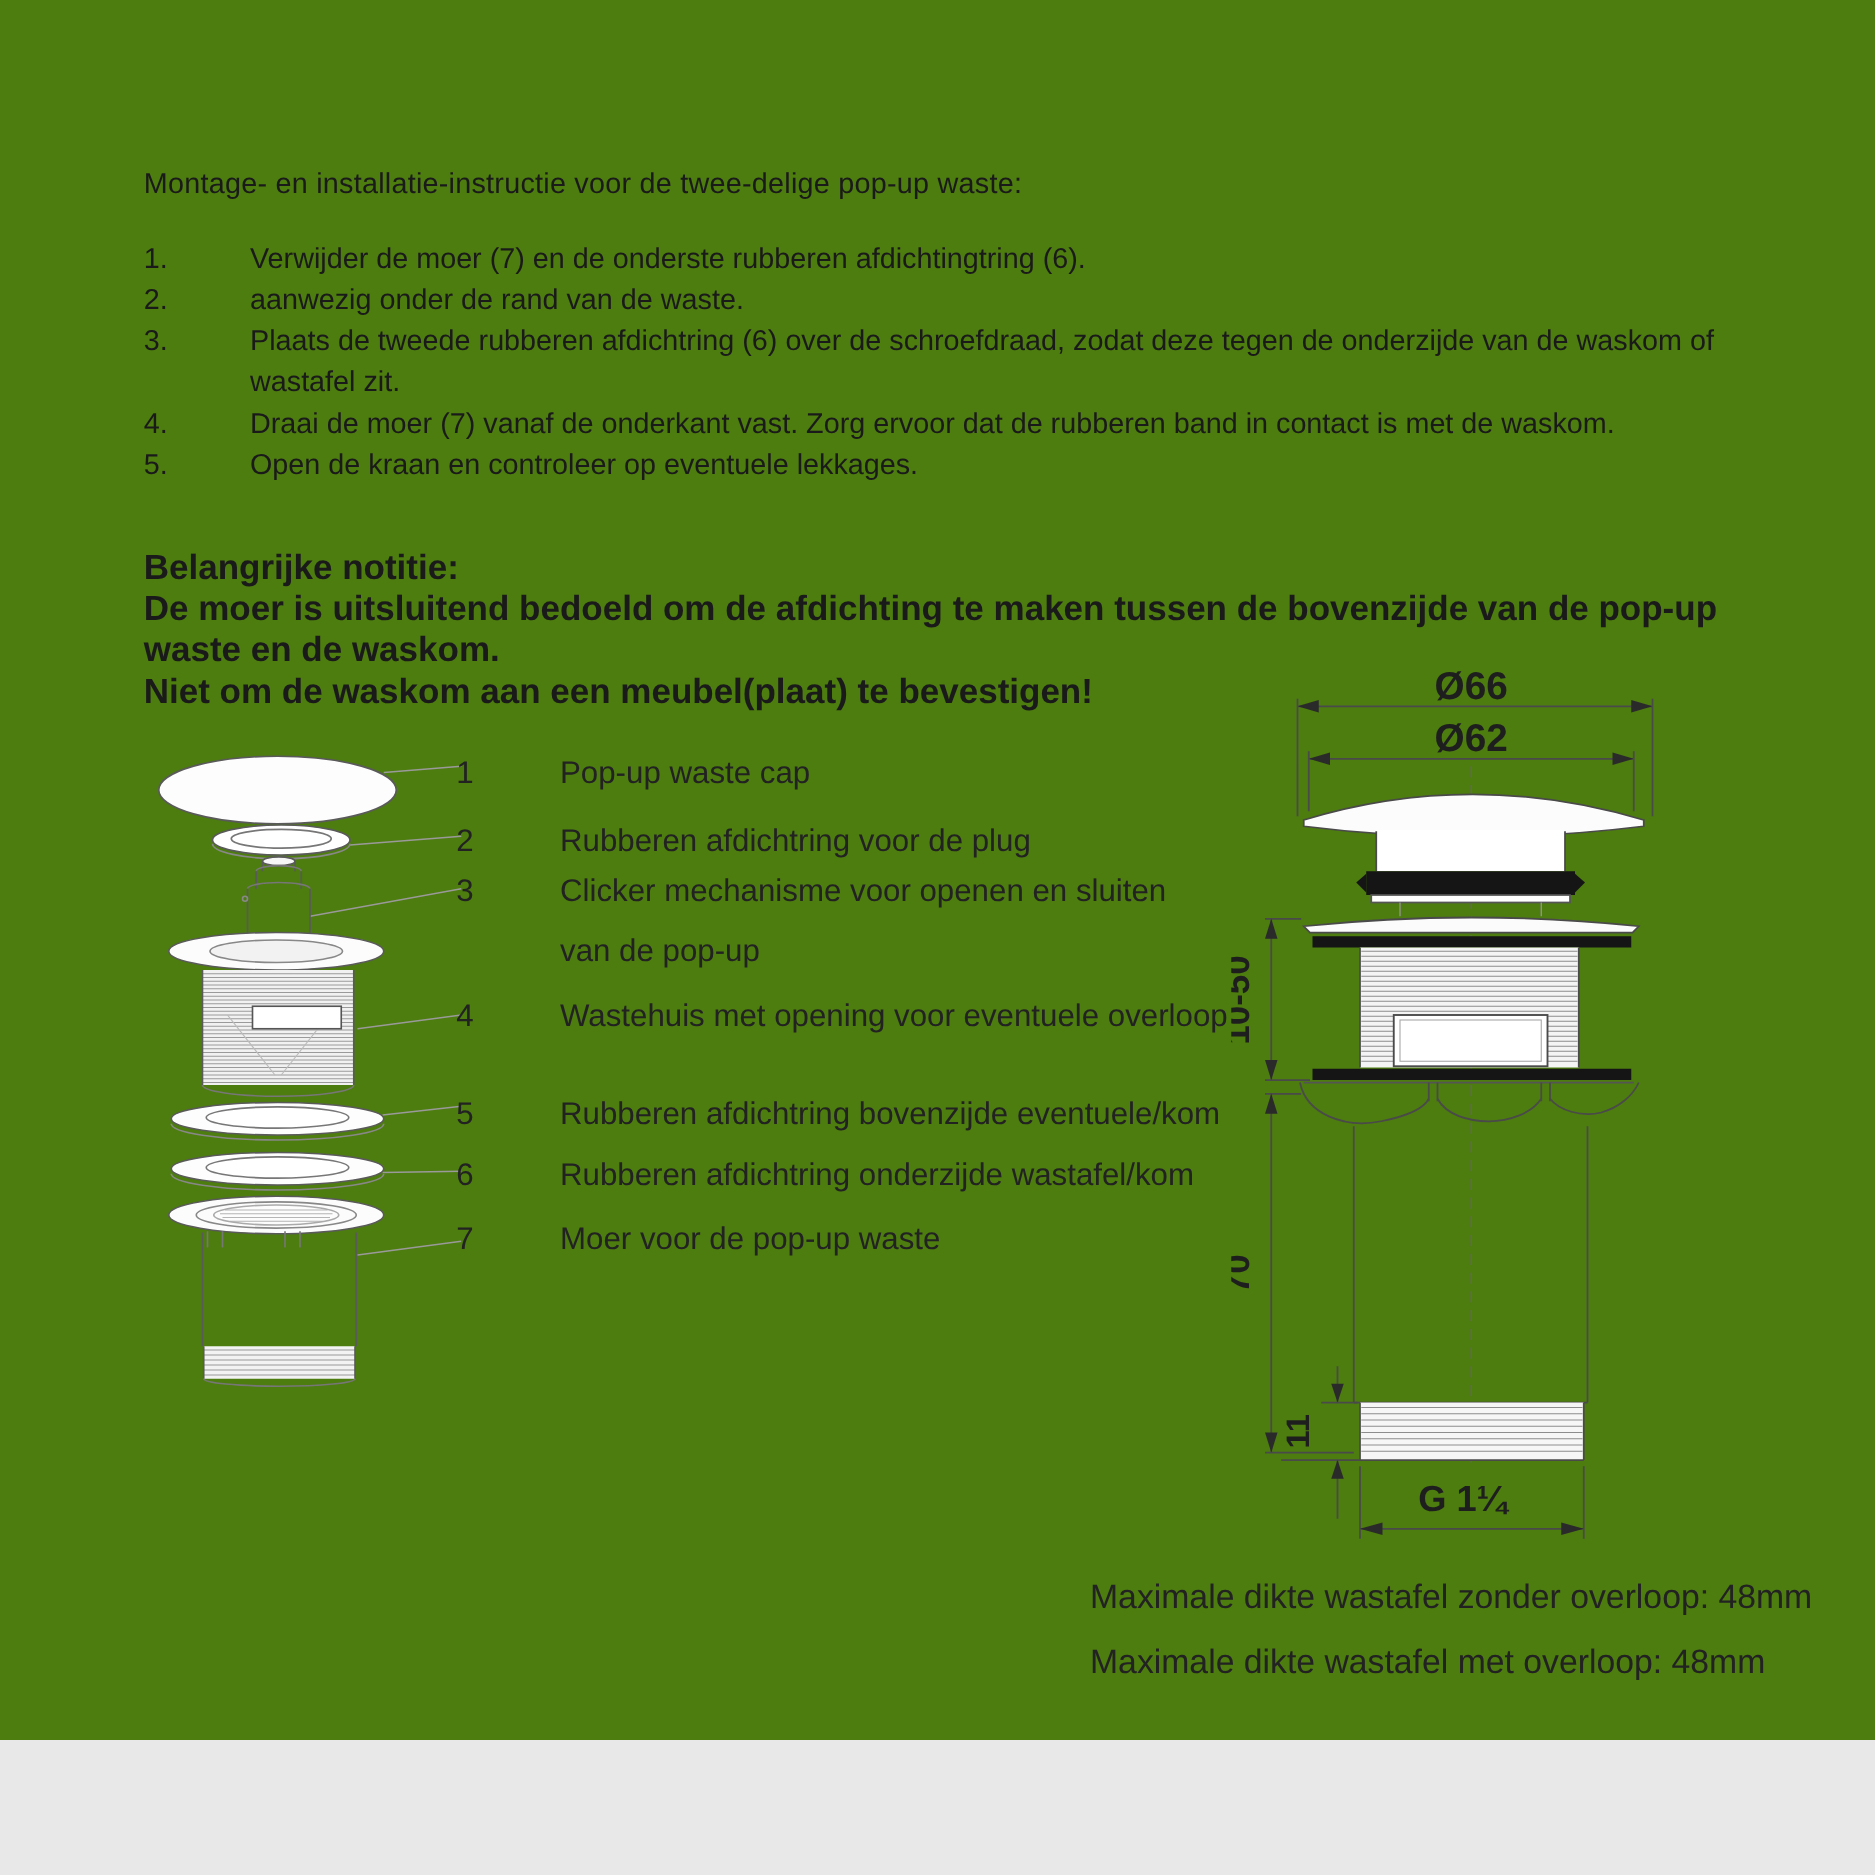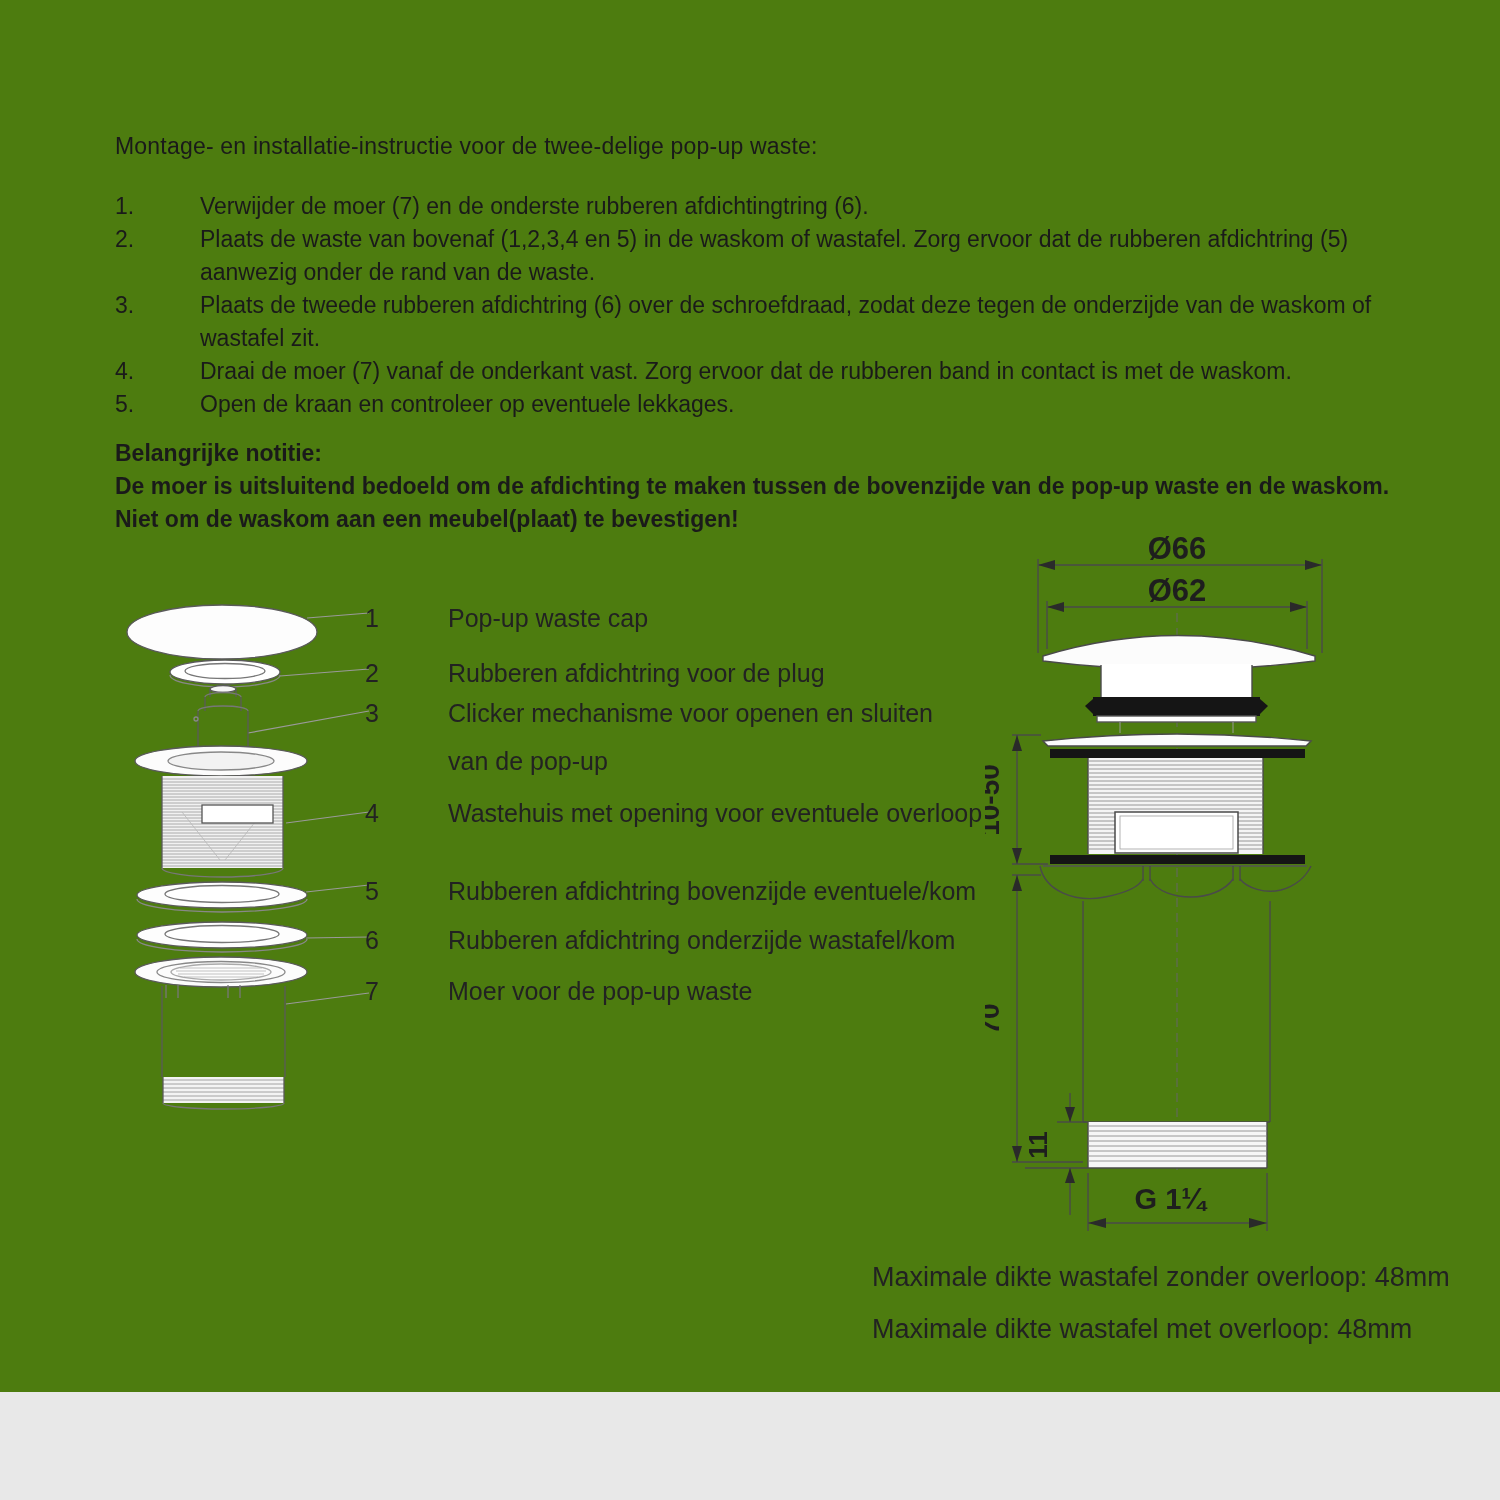--- a/index.html
+++ b/index.html
@@ -10,21 +10,21 @@
   }
   
   .title{position:absolute;left:115px;top:133px;font-size:23px;letter-spacing:.2px;}
   
   .instr{position:absolute;left:115px;top:190px;width:1320px;font-size:23px;line-height:33px;}
   .instr .item{display:flex;}
   .instr .n{width:85px;flex:none;}
   .instr .t{flex:1;}
   .instr .t div{display:block;}
   
-  .note{position:absolute;left:115px;top:437px;width:1320px;font-size:23px;line-height:33px;font-weight:bold;}
+  .note{position:absolute;left:115px;top:437px;width:1320px;font-size:28px;line-height:33px;font-weight:bold;}
   
   .part-row{position:absolute;left:365px;font-size:25px;color:#222;}
   .part-row .pn{display:inline-block;width:83px;}
   .part-row .pl2{margin-left:83px;margin-top:19px;}
   
   .footer-line{position:absolute;left:872px;font-size:27px;color:#222;}
   
   .exploded{position:absolute;left:100px;top:580px;}
   .techdraw{position:absolute;left:985px;top:525px;}
   svg text{font-family:"Liberation Sans", sans-serif;}
@@ -39,21 +39,20 @@
   <div class="instr">
     <div class="item">
       <div class="n">1.</div>
       <div class="t">
           <div>Verwijder de moer (7) en de onderste  rubberen afdichtingtring (6).</div>
         </div>
     </div>
     <div class="item">
       <div class="n">2.</div>
       <div class="t">
-        <div>Plaats  de waste van bovenaf (1,2,3,4 en 5)  in de waskom of wastafel. Zorg ervoor dat de rubberen afdichtring (5)</div>
         <div>aanwezig onder de rand van de waste.</div>
       </div>
     </div>
     <div class="item">
       <div class="n">3.</div>
       <div class="t">
         <div>Plaats de tweede rubberen afdichtring (6) over de schroefdraad, zodat deze tegen de onderzijde van de waskom of</div>
         <div>wastafel zit.</div>
       </div>
     </div>

